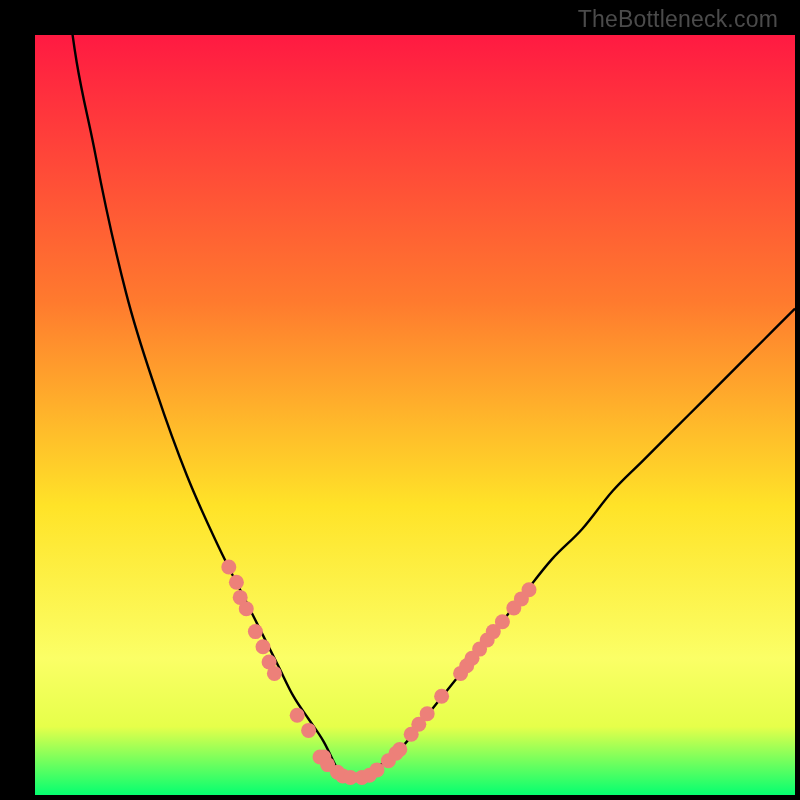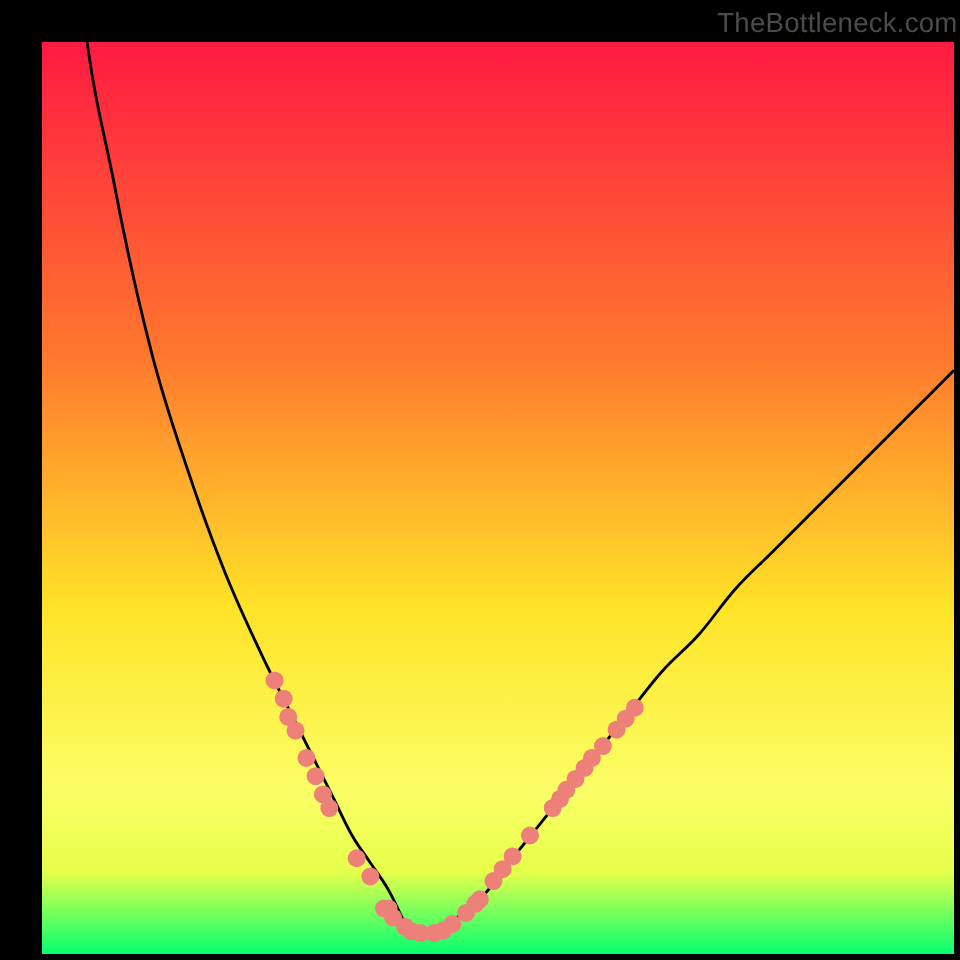--- a/index.html
+++ b/index.html
@@ -27,21 +27,21 @@
     height: 760px;
   }
   .plot-area svg {
     display: block;
     width: 760px;
     height: 760px;
   }
   .watermark {
     position: absolute;
     top: 6px;
-    right: 2px;
+    right: 22px;
     color: #4b4b4b;
     font-size: 23px;
     font-weight: 500;
     letter-spacing: 0.2px;
     user-select: none;
   }
 </style>
 </head>
 <body>
 

